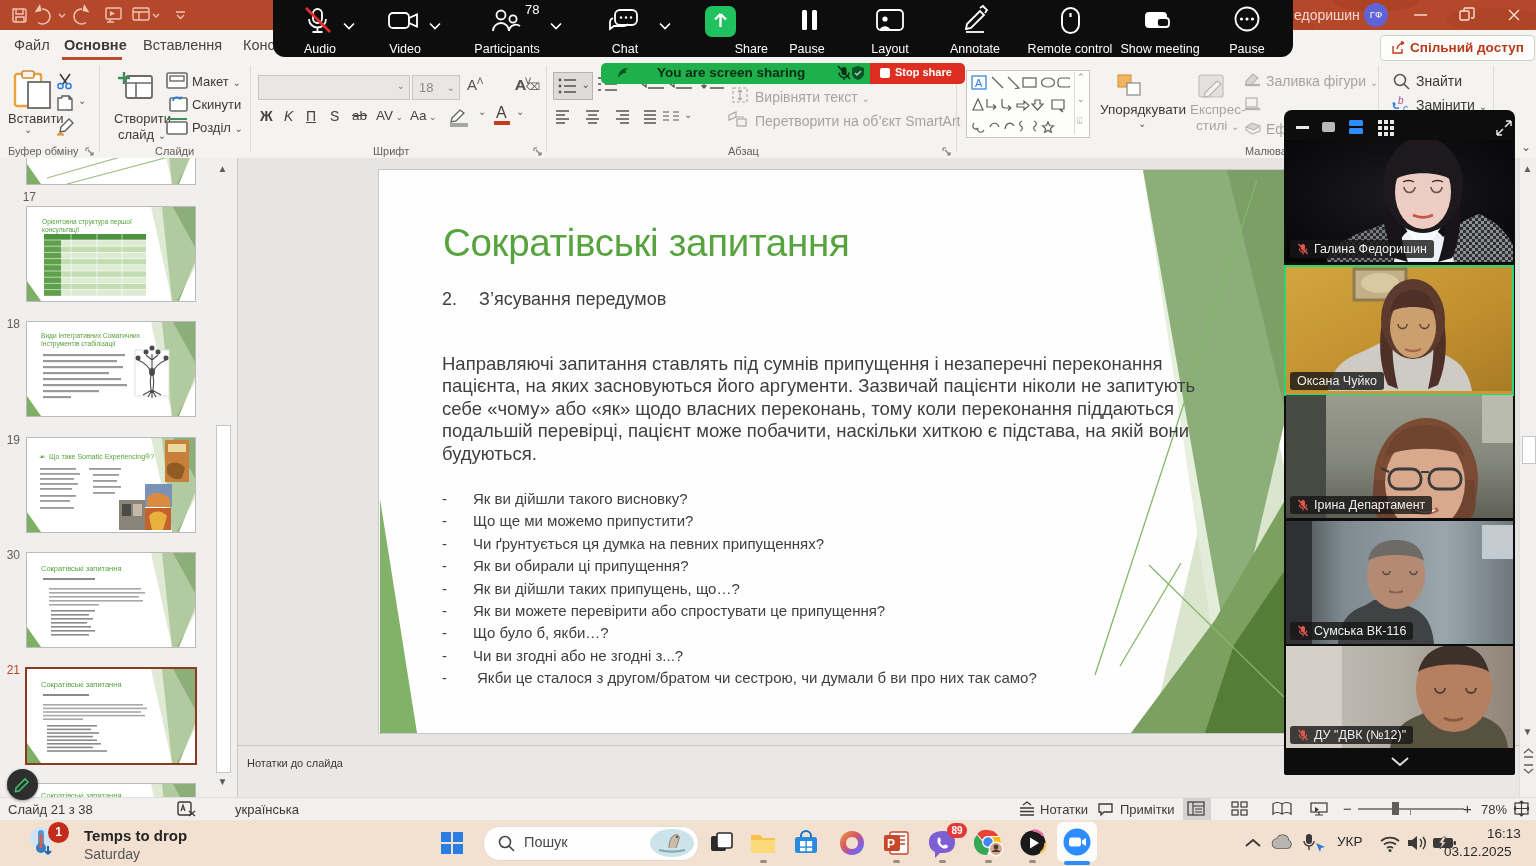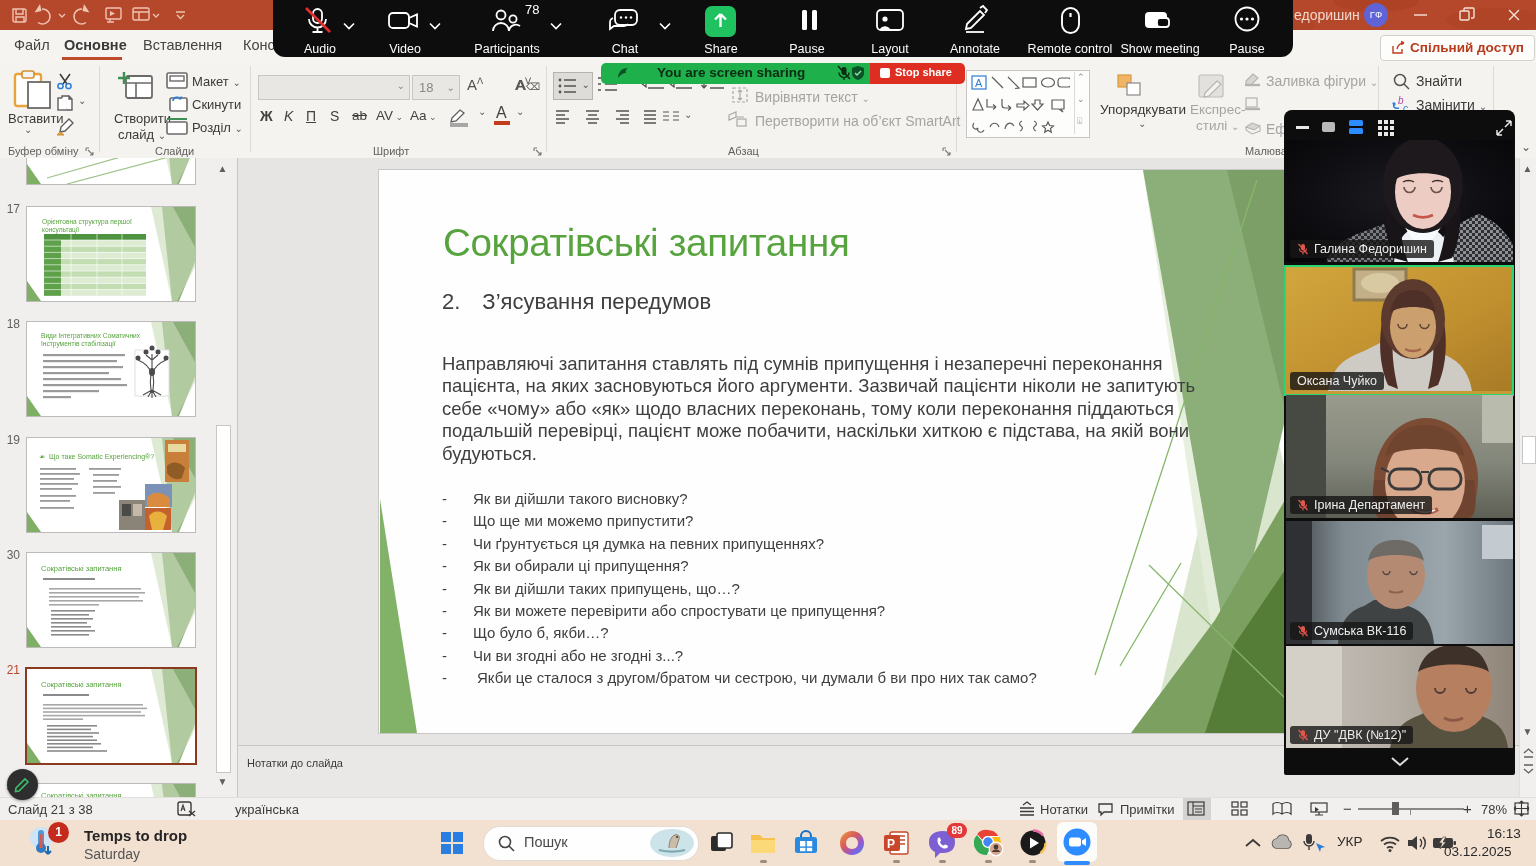--- a/index.html
+++ b/index.html
@@ -298,21 +298,21 @@
   <div class="abs" id="thumbpanel">
 
     <div class="thumb" style="top:-69px;">
       <svg width="168" height="94">
         <polygon points="135,0 168,0 168,55 152,94 145,94" fill="#8CAF7A"></polygon>
         <polygon points="124,0 146,0 168,40 168,60 150,94 145,94" fill="#C9DCB8" opacity=".6"></polygon>
         <path d="M20 88 L160 48 M40 94 L168 60" stroke="#9CC286" stroke-width="1.2" fill="none"></path>
         <polygon points="0,74 0,94 14,94" fill="#7FAF65"></polygon>
       </svg>
     </div>
-    <div class="tnum" style="top:44px;">17</div>
+    <div class="tnum" style="top:32px;margin-left:16px;">17</div>
     <div class="thumb" style="top:48px;">
       <svg width="168" height="94">
         <polygon points="135,0 168,0 168,55 152,94 145,94" fill="#8CAF7A"></polygon>
         <polygon points="124,0 146,0 168,40 168,60 150,94 145,94" fill="#C9DCB8" opacity=".6"></polygon>
         <polygon points="0,74 0,94 14,94" fill="#7FAF65"></polygon>
         <text x="15" y="17" font-size="6.6" fill="#57A33E" font-family="Liberation Sans">Орієнтовна структура першої</text>
         <text x="15" y="25" font-size="6.6" fill="#57A33E" font-family="Liberation Sans">консультації</text>
         <rect x="17" y="27" width="102" height="6" fill="#4E9440"></rect>
         <g fill="#DCEBD2">
           <rect x="17" y="33" width="102" height="6.2"></rect>
@@ -468,21 +468,21 @@
       <polygon points="788,0 836,0 906,300 906,480 812,563 772,563 836,290" fill="#CFDFC0" opacity=".8"></polygon>
       <polygon points="764,0 788,0 874,563 848,563" fill="#E3EDD9" opacity=".85"></polygon>
       <polygon points="764,0 906,0 906,250 850,490" fill="#8CAF7A"></polygon>
       <polygon points="848,0 906,0 906,240" fill="#7C9F67"></polygon>
       <polygon points="752,563 906,563 906,330 836,450" fill="#7CA05F"></polygon>
       <polygon points="906,400 906,563 826,563 855,475" fill="#557D37"></polygon>
       <path d="M878 10 L716 505 M770 395 L906 528 M741 496 L802 393" stroke="#86B76A" stroke-width="1.3" fill="none"></path>
       <polygon points="1,329 38,563 1,563" fill="#82B267"></polygon>
     </svg>
     <div style="position:absolute;left:64px;top:51px;font-size:38.5px;color:#57A33E;letter-spacing:-.3px;">Сократівські запитання</div>
-    <div style="position:absolute;left:63px;top:119px;font-size:22px;color:#3F3F3F;text-align:center;">2.<span style="margin-left:22px;">З’ясування передумов</span></div>
+    <div style="position:absolute;left:63px;top:119px;font-size:18px;color:#3F3F3F;text-align:center;">2.<span style="margin-left:22px;">З’ясування передумов</span></div>
     <div style="position:absolute;left:63px;top:183px;width:785px;font-size:18.5px;line-height:22.4px;color:#3F3F3F;">Направляючі запитання ставлять під сумнів припущення і незаперечні переконання пацієнта, на яких засновуються його аргументи. Зазвичай пацієнти ніколи не запитують себе «чому» або «як» щодо власних переконань, тому коли переконання піддаються подальшій перевірці, пацієнт може побачити, наскільки хиткою є підстава, на якій вони будуються.</div>
     <div style="position:absolute;left:63px;top:318px;font-size:15px;line-height:22.4px;color:#3F3F3F;">
       <div>-<span style="display:inline-block;width:26px;"></span>Як ви дійшли такого висновку?</div>
       <div>-<span style="display:inline-block;width:26px;"></span>Що ще ми можемо припустити?</div>
       <div>-<span style="display:inline-block;width:26px;"></span>Чи ґрунтується ця думка на певних припущеннях?</div>
       <div>-<span style="display:inline-block;width:26px;"></span>Як ви обирали ці припущення?</div>
       <div>-<span style="display:inline-block;width:26px;"></span>Як ви дійшли таких припущень, що…?</div>
       <div>-<span style="display:inline-block;width:26px;"></span>Як ви можете перевірити або спростувати це припущення?</div>
       <div>-<span style="display:inline-block;width:26px;"></span>Що було б, якби…?</div>
       <div>-<span style="display:inline-block;width:26px;"></span>Чи ви згодні або не згодні з...?</div>
@@ -733,21 +733,21 @@
     <div style="position:absolute;left:386px;top:16px;"><svg width="12" height="8">
           <path d="M1 1.5 l5 5 5 -5" stroke="#fff" stroke-width="1.6" fill="none"></path>
         </svg></div>
     <div class="ztlabel" style="left:305px;width:94px;">Chat</div>
 
     <div style="position:absolute;left:432px;top:6px;width:31px;height:31px;border-radius:7px;background:#20C25F;">
       <svg width="31" height="31">
           <path d="M15.5 8 v13 m0 -13 l-5.5 5.5 m5.5 -5.5 l5.5 5.5" stroke="#fff" stroke-width="2.4" fill="none"></path>
         </svg>
     </div>
-    <div class="ztlabel" style="left:401px;width:94px;">Share</div>
+    <div class="ztlabel" style="left:401px;width:94px;text-align:right;">Share</div>
 
     <svg width="30" height="34" style="position:absolute;left:522px;top:6px">
       <rect x="7" y="4" width="5" height="20" rx="1.5" fill="#fff"></rect>
       <rect x="17" y="4" width="5" height="20" rx="1.5" fill="#fff"></rect>
     </svg>
     <div class="ztlabel" style="left:487px;width:94px;">Pause</div>
 
     <svg width="40" height="34" style="position:absolute;left:599px;top:6px">
       <rect x="5" y="4" width="26" height="20" rx="4" stroke="#fff" stroke-width="1.8" fill="none"></rect>
       <circle cx="13" cy="13" r="2.6" fill="#fff"></circle>

